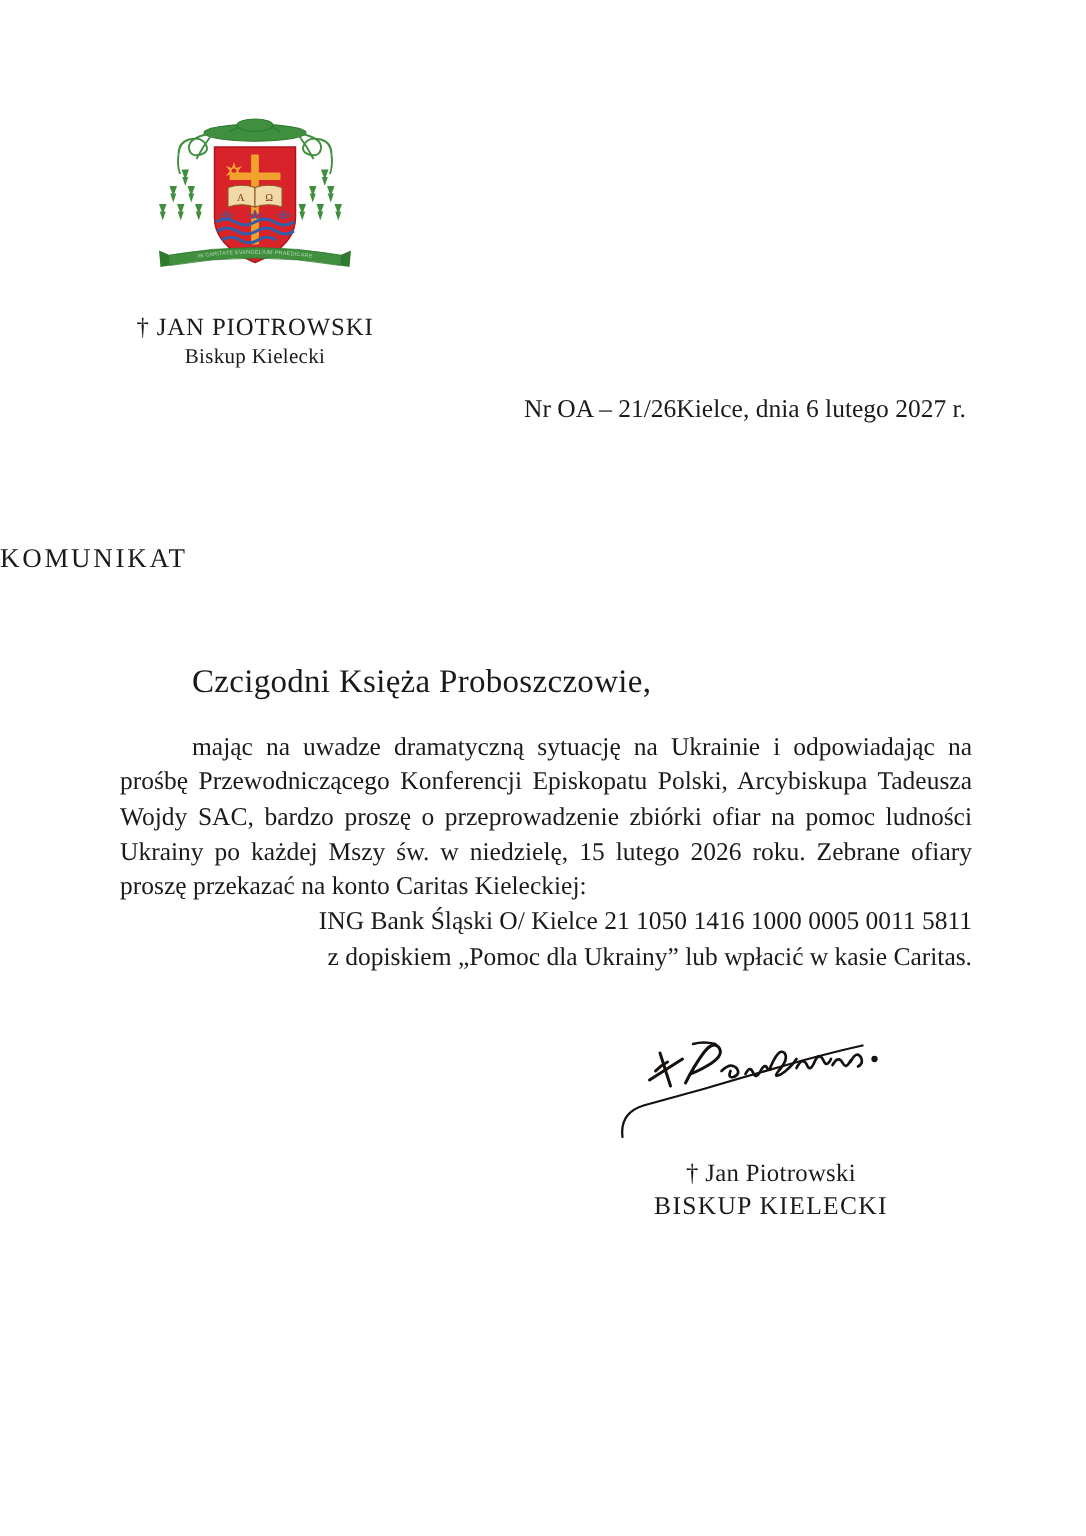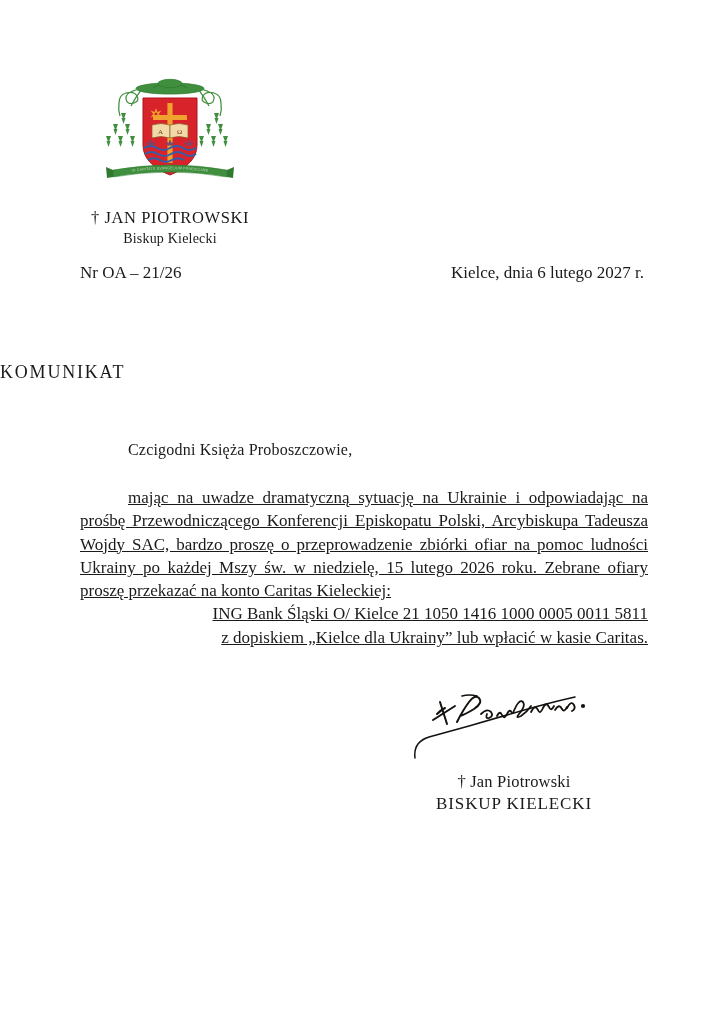--- a/index.html
+++ b/index.html
@@ -54,21 +54,21 @@
     color: #1a1a1a;
   }
 
   
   .refline {
     position: absolute;
     left: 80px;
     top: 263px;
     width: 564px;
     display: flex;
-    justify-content: space-between;
+    justify-content: flex-end;
     align-items: baseline;
     font-size: 17px;
   }
   .ref-no { white-space: nowrap; }
   .ref-place { white-space: nowrap; }
 
   
   .doc-title {
     position: absolute;
     left: 0;
@@ -77,34 +77,33 @@
     text-align: left;
     font-size: 18px;
     letter-spacing: 1.8px;
   }
 
   
   .salutation {
     position: absolute;
     left: 128px;
     top: 441px;
-    font-size: 16px;
+    font-size: 22px;
     letter-spacing: 0.2px;
     white-space: nowrap;
   }
 
   
   .body-block {
     position: absolute;
     left: 80px;
     top: 486px;
     width: 568px;
     font-size: 17px;
     line-height: 23.3px;
-    text-decoration: underline;
   }
   .body-para {
     margin: 0;
     text-align: justify;
     text-indent: 48px;
     hyphens: none;
   }
   .indent-line {
     margin: 0;
     padding-left: 82px;
@@ -265,21 +264,21 @@
     <span class="ref-place">Kielce, dnia 6 lutego 2027 r.</span>
   </div>
 
   <div class="doc-title">KOMUNIKAT</div>
 
   <div class="salutation">Czcigodni Księża Proboszczowie,</div>
 
   <div class="body-block">
     <p class="body-para">mając na uwadze dramatyczną sytuację na Ukrainie i odpowiadając na prośbę Przewodniczącego Konferencji Episkopatu Polski, Arcybiskupa Tadeusza Wojdy SAC, bardzo proszę o przeprowadzenie zbiórki ofiar na pomoc ludności Ukrainy po każdej Mszy św. w niedzielę, 15 lutego 2026 roku. Zebrane ofiary proszę przekazać na konto Caritas Kieleckiej:</p>
     <p class="indent-line">ING Bank Śląski O/ Kielce 21 1050 1416 1000 0005 0011 5811</p>
-    <p class="indent-line">z dopiskiem „Kielce dla Ukrainy” lub wpłacić w kasie Caritas.</p>
+    <p class="indent-line">z dopiskiem „Pomoc dla Ukrainy” lub wpłacić w kasie Caritas.</p>
   </div>
 
   <div class="sig-wrap">
     <svg class="sig-svg" viewBox="0 0 215 86">
       <g fill="none" stroke="#14110f" stroke-linecap="round" stroke-linejoin="round">
 
         <path d="M8 74 Q6 58 22 53 Q40 48 62 42 Q96 32 128 23 Q150 17 168 13" stroke-width="1.5"></path>
 
         <path d="M30 30 Q34 26 38 24" stroke-width="2"></path>
         <path d="M26 36 L48 22" stroke-width="2"></path>

